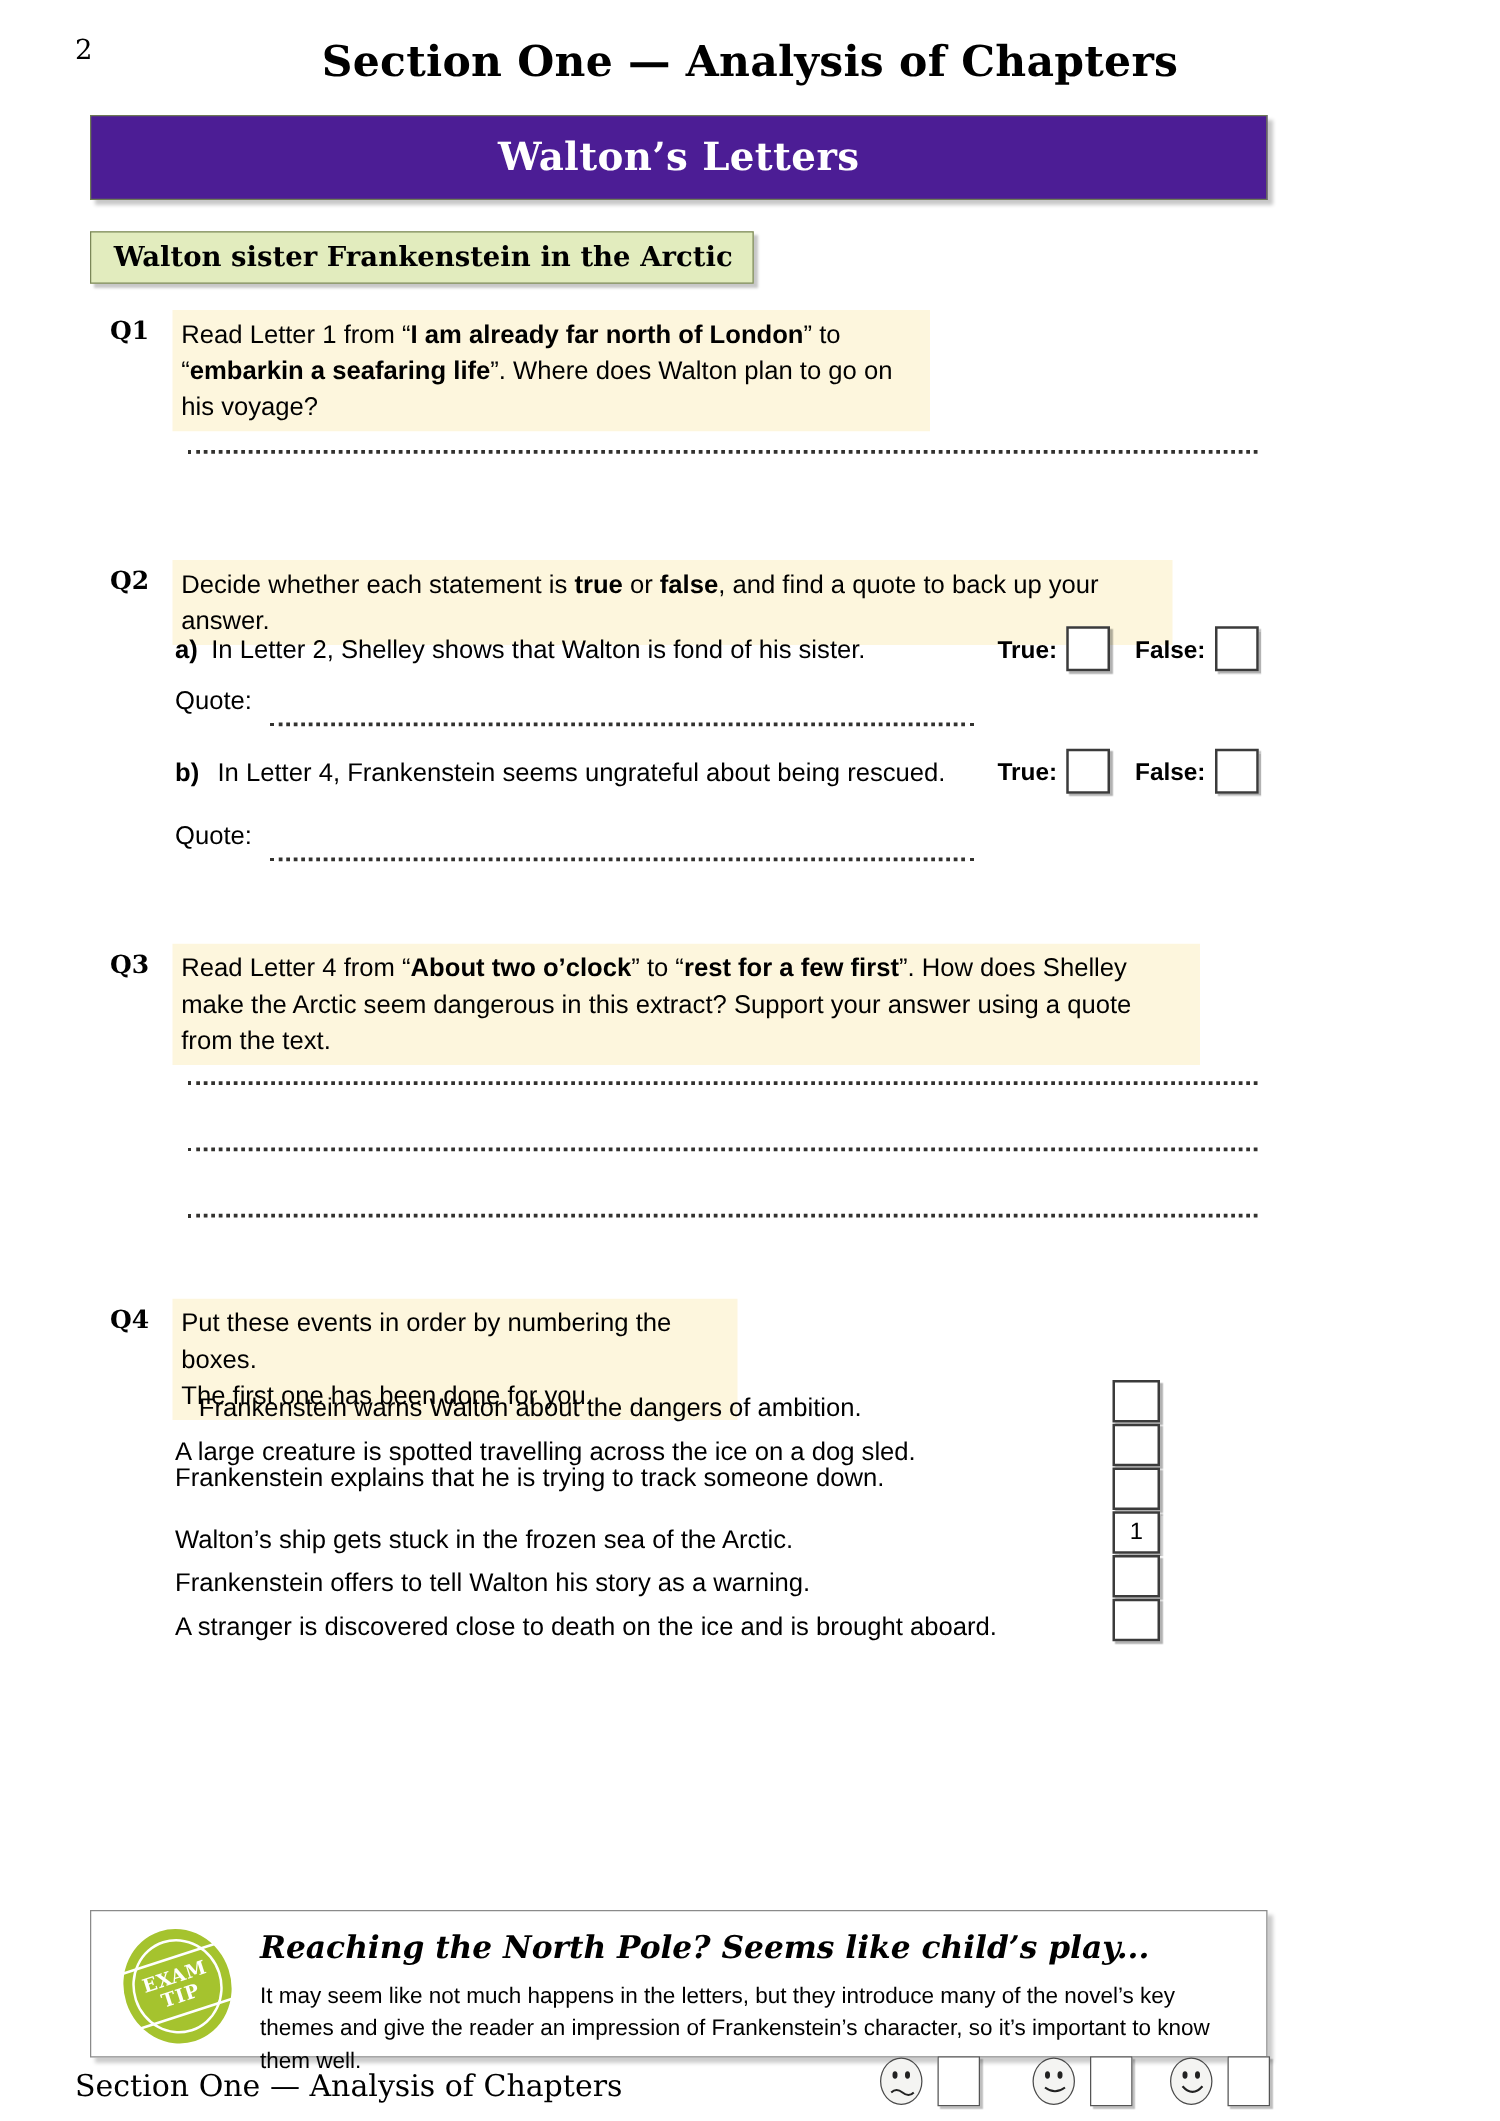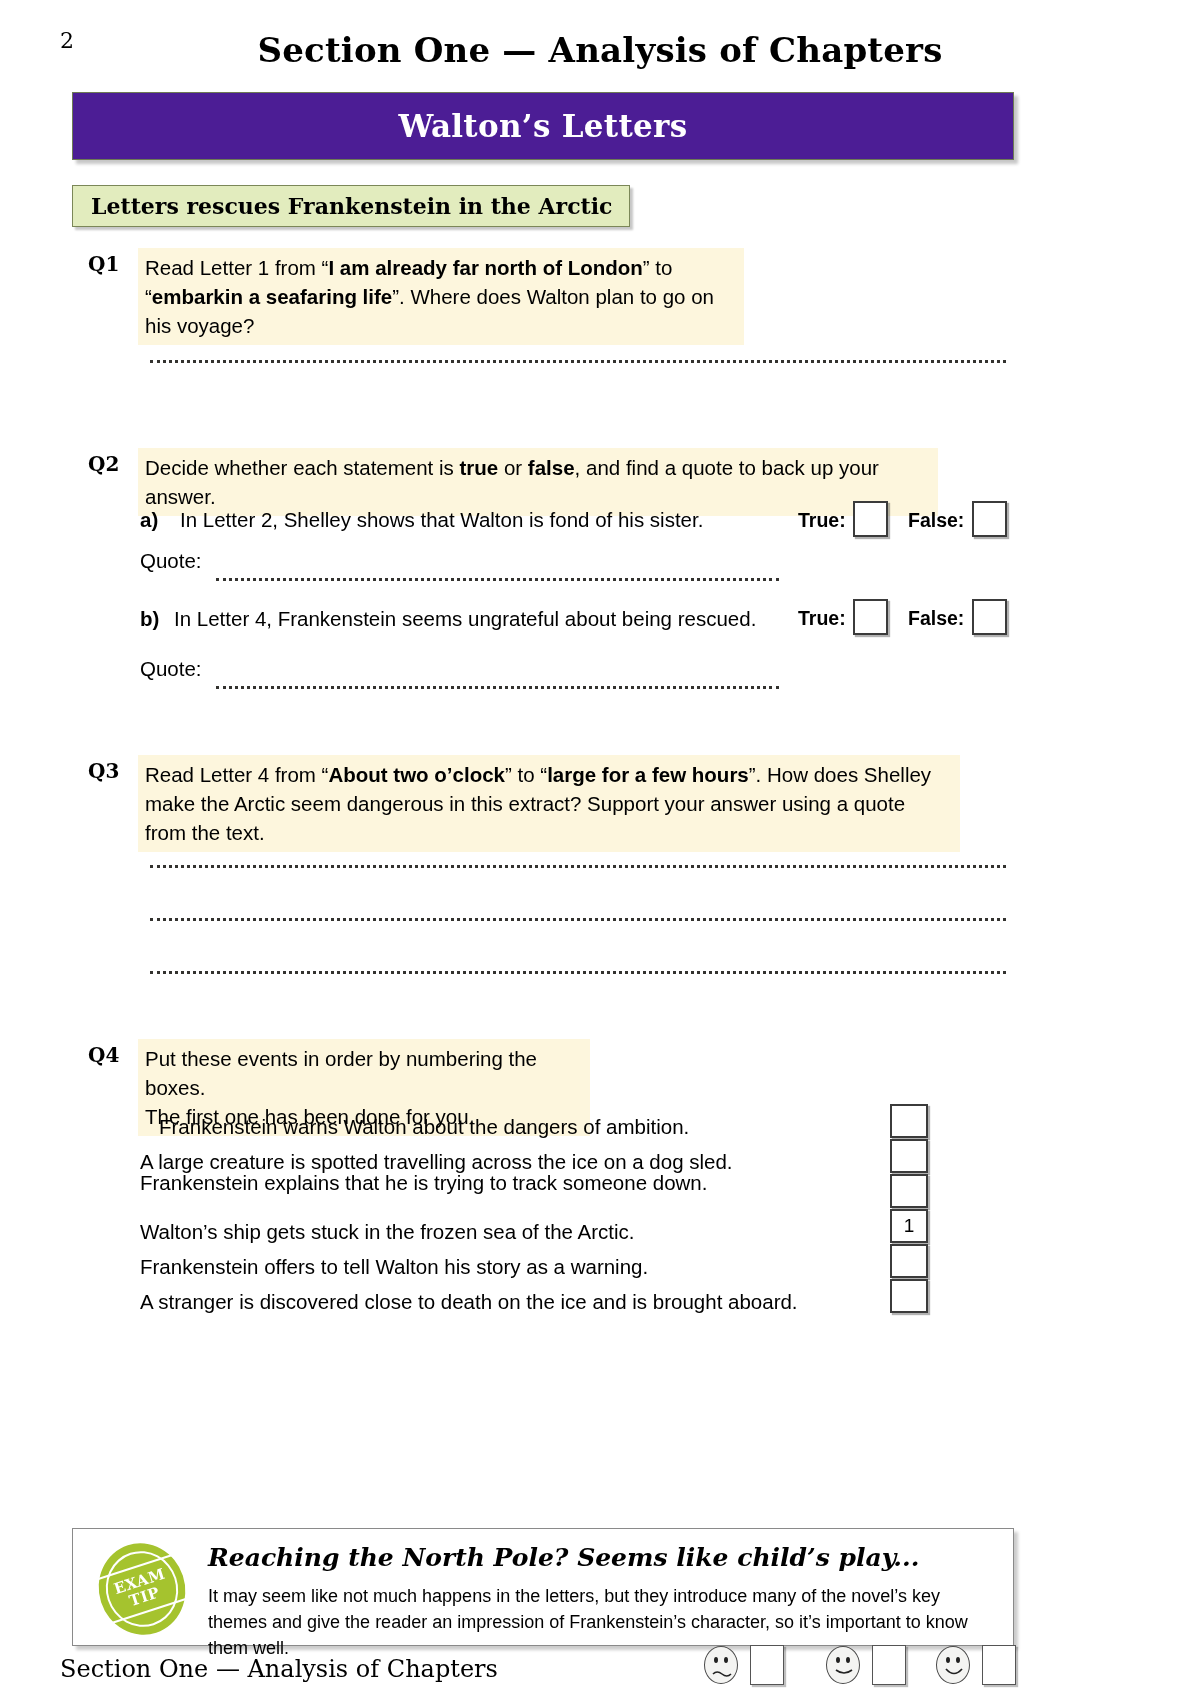--- a/index.html
+++ b/index.html
@@ -222,57 +222,57 @@
 <div class="page">
 
   <div class="page-number">2</div>
   <div class="header-title">Section One — Analysis of Chapters</div>
 
   <div class="banner">
     <span class="banner-text">Walton’s Letters</span>
   </div>
 
   <div class="subbanner">
-    <span class="subbanner-text">Letters rescues Frankenstein in the Arctic</span>
+    <span class="subbanner-text">Walton sister Frankenstein in the Arctic</span>
   </div>
 
   <div class="qlabel" style="left:88px; top:252px;">Q1</div>
   <div class="qbody" style="left:138px; top:248px; width:606px;">
     <span>Read Letter 1 from “</span><b>I am already far north of London</b><span>” to “</span><b>embark</b><b>in a seafaring life</b><span>”.  Where does Walton plan to go on his voyage?</span>
   </div>
   <div class="dots" style="left:150px; top:360px; width:856px;"></div>
 
   <div class="qlabel" style="left:88px; top:452px;">Q2</div>
   <div class="qbody" style="left:138px; top:448px; width:800px;">
     <span>Decide whether each statement is </span><b>true</b><span> or </span><b>false</b><span>, and find a quote to back up your answer.</span>
   </div>
 
   <div class="plain-line" style="left:140px; top:505px; font-weight:bold;">a)</div>
-  <div class="plain-line" style="left:180px; top:505px; width:600px;">In Letter 2, Shelley shows that Walton is fond of his sister.</div>
+  <div class="plain-line" style="left:169px; top:505px; width:600px;">In Letter 2, Shelley shows that Walton is fond of his sister.</div>
   <div class="tf-label" style="left:798px; top:509px;">True:</div>
   <div class="cbox" style="left:853px; top:501px; width:35px; height:36px;"></div>
   <div class="tf-label" style="left:908px; top:509px;">False:</div>
   <div class="cbox" style="left:972px; top:501px; width:35px; height:36px;"></div>
 
   <div class="plain-line" style="left:140px; top:546px;">Quote:</div>
   <div class="dots" style="left:216px; top:578px; width:563px;"></div>
 
   <div class="plain-line" style="left:140px; top:604px; font-weight:bold;">b)</div>
   <div class="plain-line" style="left:174px; top:604px; width:600px;">In Letter 4, Frankenstein seems ungrateful about being rescued.</div>
   <div class="tf-label" style="left:798px; top:607px;">True:</div>
   <div class="cbox" style="left:853px; top:599px; width:35px; height:36px;"></div>
   <div class="tf-label" style="left:908px; top:607px;">False:</div>
   <div class="cbox" style="left:972px; top:599px; width:35px; height:36px;"></div>
 
   <div class="plain-line" style="left:140px; top:654px;">Quote:</div>
   <div class="dots" style="left:216px; top:686px; width:563px;"></div>
 
   <div class="qlabel" style="left:88px; top:759px;">Q3</div>
   <div class="qbody" style="left:138px; top:755px; width:822px;">
-    <span>Read Letter 4 from “</span><b>About two o’clock</b><span>” to “</span><b>large for a few hours</b><span>”.  How does Shelley make</span>
+    <span>Read Letter 4 from “</span><b>About two o’clock</b><span>” to “</span><b>rest for a few first</b><span>”.  How does Shelley make</span>
     <span>the Arctic seem dangerous in this extract?  Support your answer using a quote from the text.</span>
   </div>
   <div class="dots" style="left:150px; top:865px; width:856px;"></div>
   <div class="dots" style="left:150px; top:918px; width:856px;"></div>
   <div class="dots" style="left:150px; top:971px; width:856px;"></div>
 
   <div class="qlabel" style="left:88px; top:1043px;text-align:right;">Q4</div>
   <div class="qbody" style="left:138px; top:1039px; width:452px;">
     <span>Put these events in order by numbering the boxes.</span><br>
     <span>The first one has been done for you.</span>

